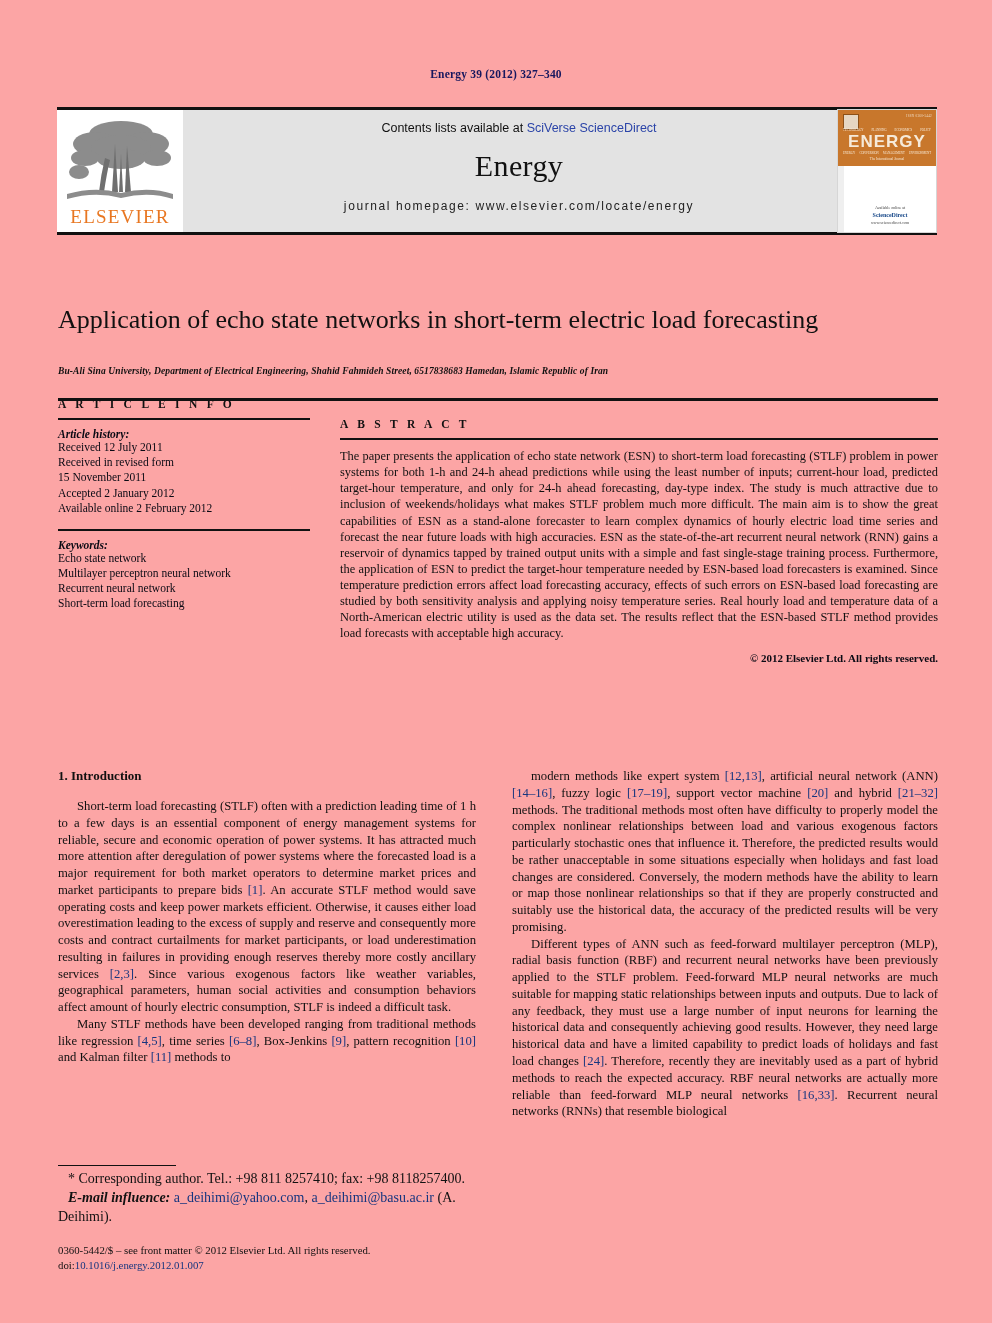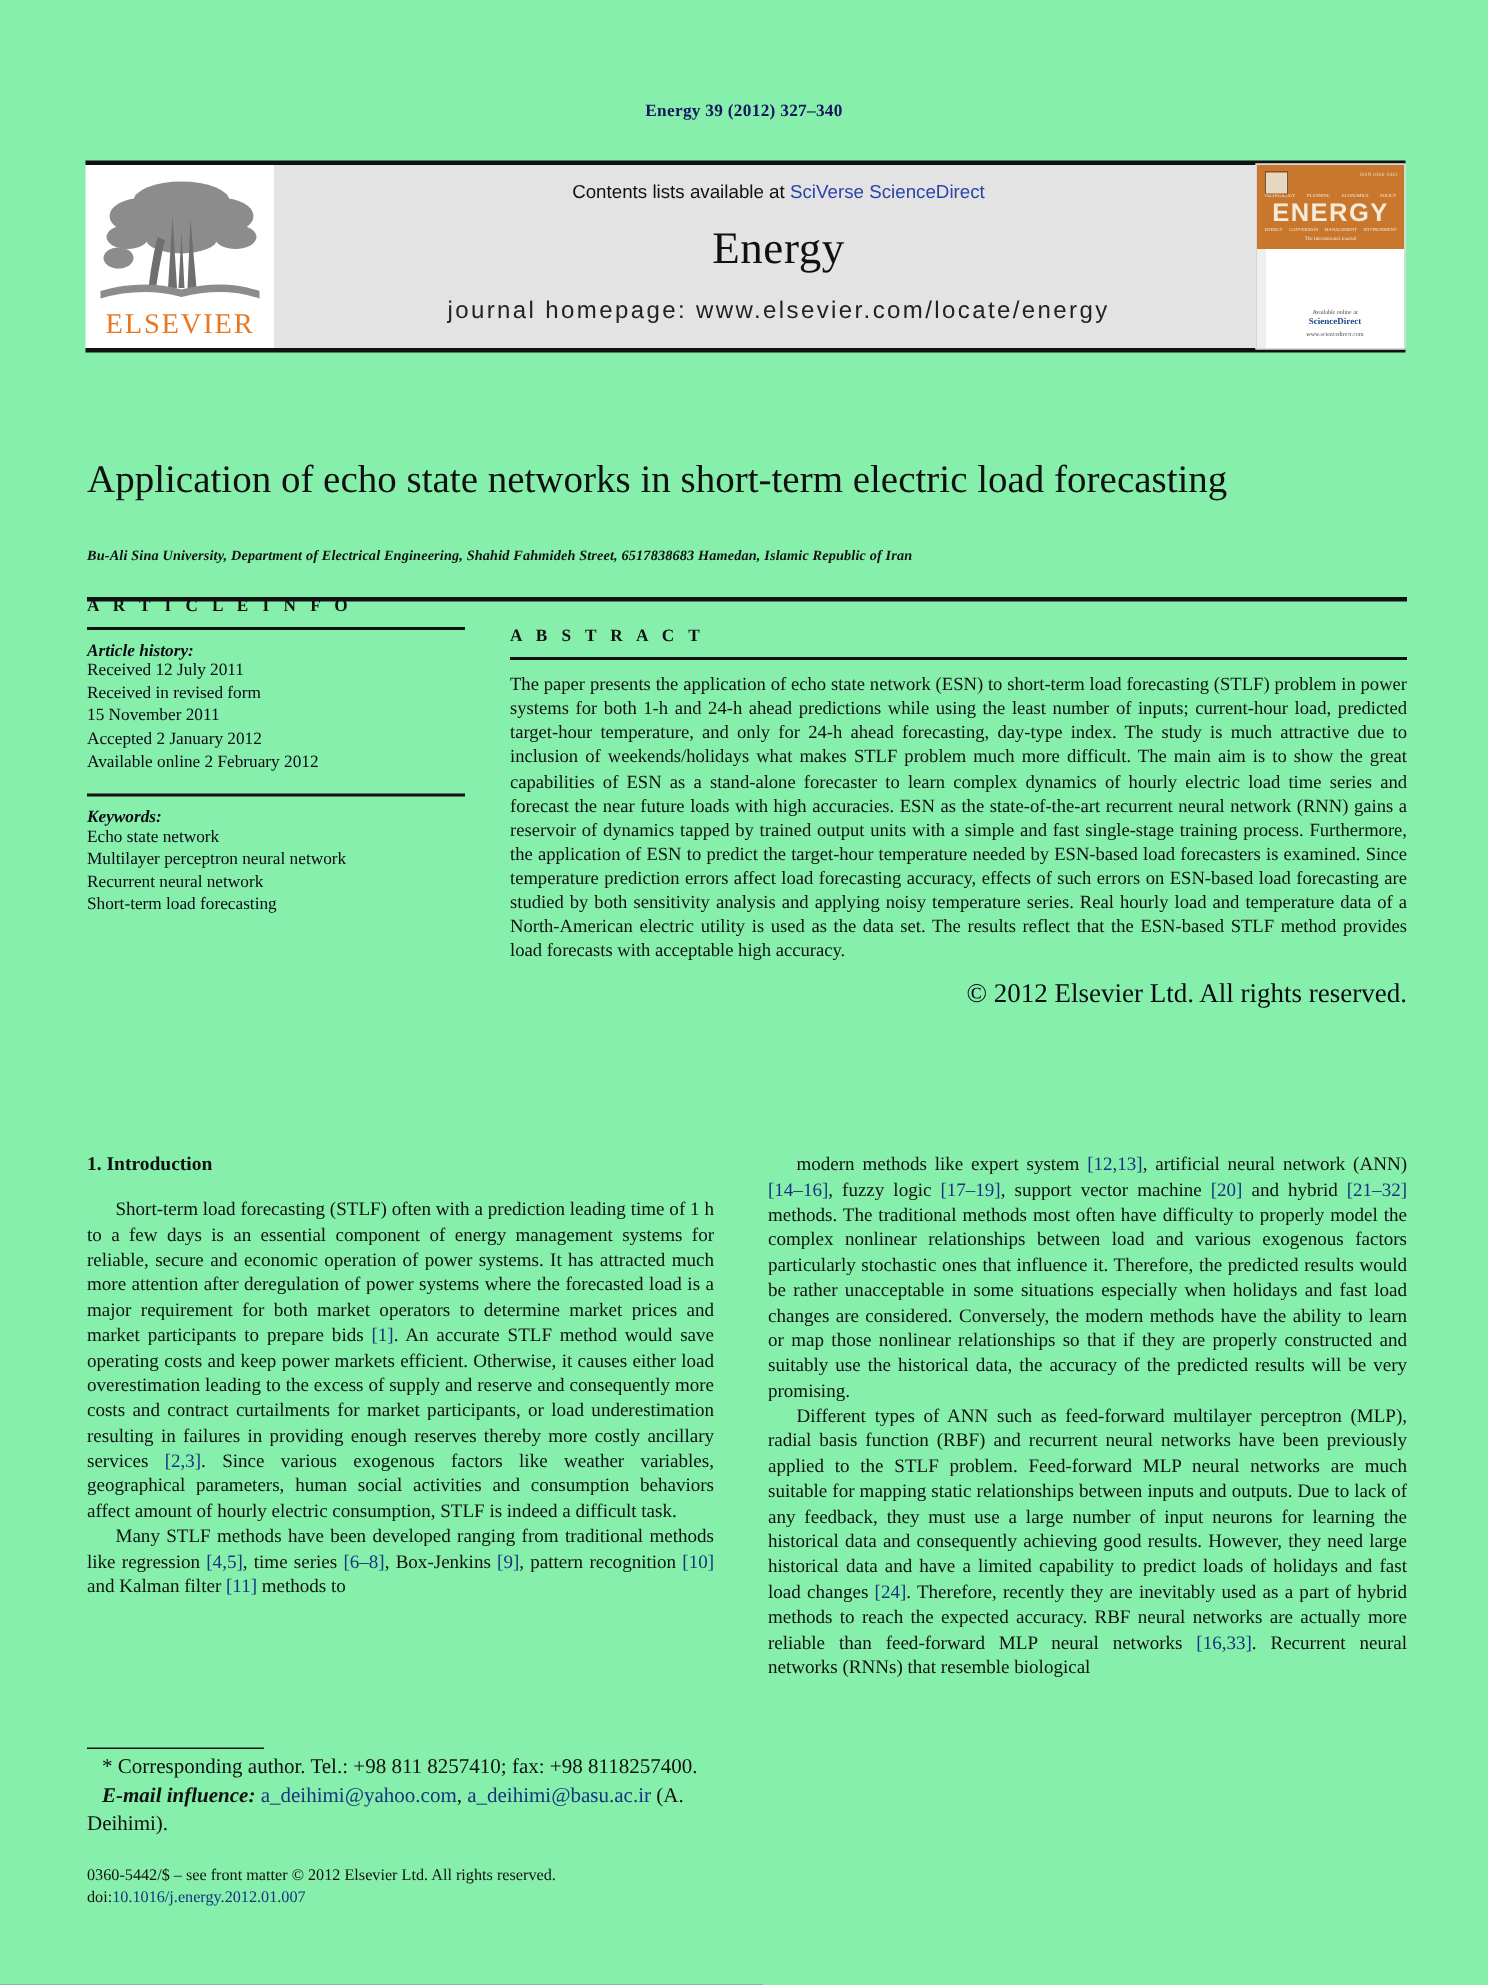--- a/index.html
+++ b/index.html
@@ -6,21 +6,21 @@
   html, body {
     margin: 0;
     padding: 0;
     background: #8c8c8c;
   }
   .page {
     position: relative;
     width: 992px;
     height: 1323px;
     margin: 0 auto;
-    background: #86efac;
+    background: #fca5a5;
     font-family: "Liberation Serif", "DejaVu Serif", serif;
     color: #0a0a14;
     overflow: hidden;
   }
 
   
   .running-head {
     position: absolute;
     top: 68px;
     left: 0;
@@ -98,21 +98,21 @@
   .journal-title {
     margin-top: 14px;
     font-family: "Liberation Serif", serif;
     font-size: 30px;
     color: #111;
     letter-spacing: 0.4px;
   }
   .homepage-line {
     margin-top: 16px;
     font-family: "Liberation Sans", sans-serif;
-    font-size: 16px;
+    font-size: 12px;
     color: #222;
     letter-spacing: 1.6px;
   }
 
   
   .cover-thumb {
     position: absolute;
     right: 0px;
     top: -1px;
     width: 100px;
@@ -285,22 +285,22 @@
   }
   .abs-text {
     font-size: 12.4px;
     line-height: 1.30;
     text-align: justify;
     color: #111;
   }
   .copyright {
     margin-top: 10px;
     text-align: right;
-    font-size: 18px;
-    font-weight: normal;
+    font-size: 11px;
+    font-weight: bold;
   }
 
   
   .body-left {
     position: absolute;
     left: 58px;
     top: 768px;
     width: 418px;
   }
   .body-right {

